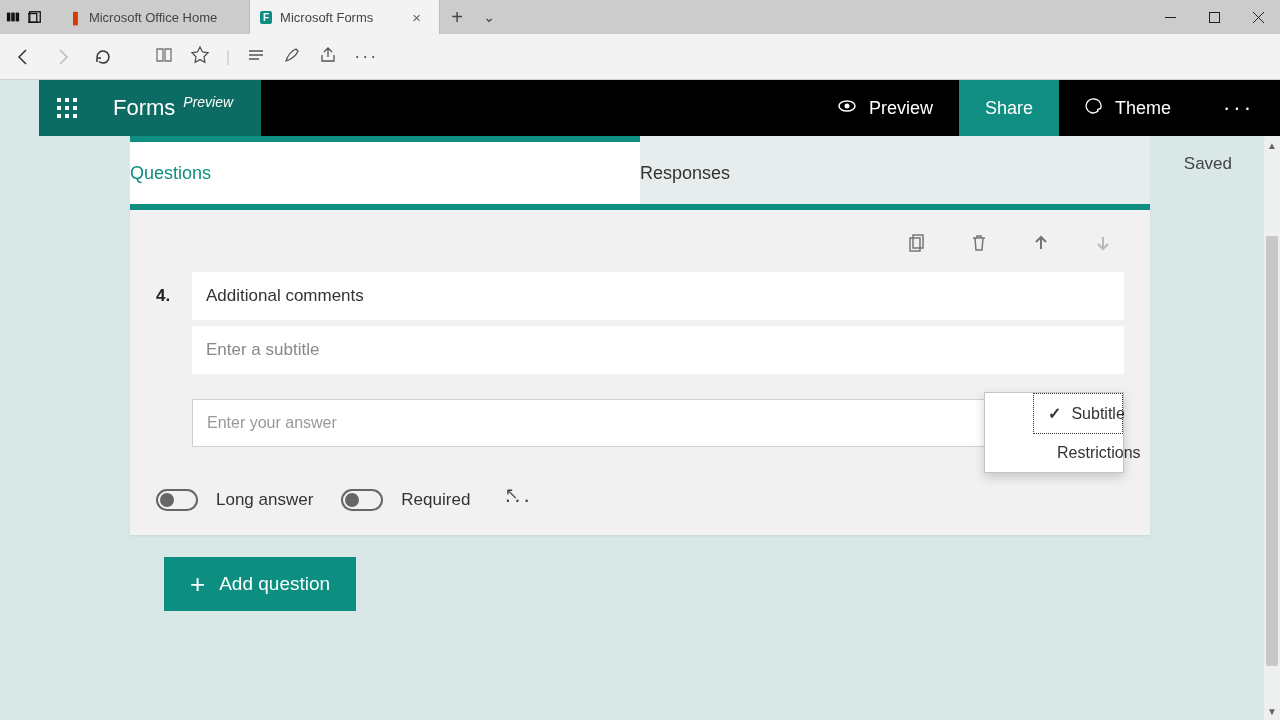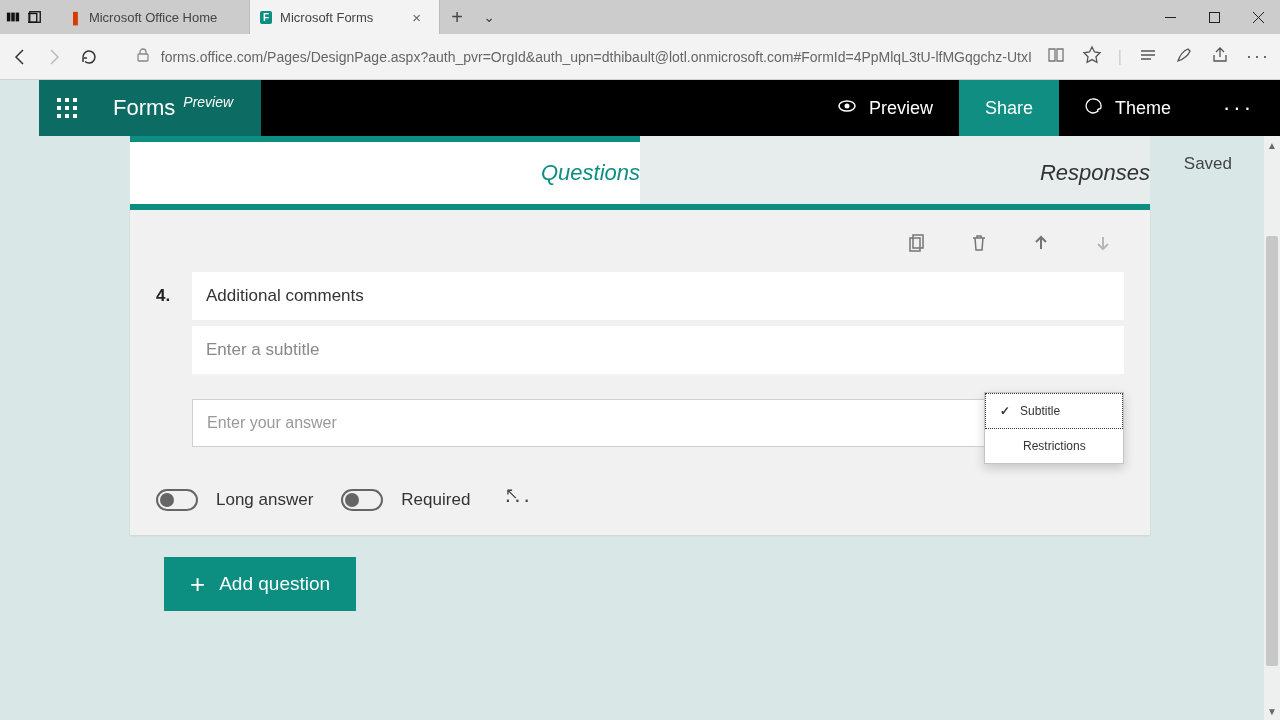--- a/index.html
+++ b/index.html
@@ -41,21 +41,21 @@
   
   .page { position: relative; height: calc(720px - 34px - 46px - 56px); }
   .saved { position:absolute; right: 48px; top: 18px; color:#444; font-size:17px; }
   .scrollbar { position:absolute; right:0; top:0; bottom:0; width:16px; background:#eef0f0; }
   .scrollbar .thumb { position:absolute; left:2px; right:2px; top:100px; height:430px; background:#c7c7c7; border-radius:2px; }
   .scrollbar .arrow { position:absolute; left:0; right:0; height:18px; display:flex; align-items:center; justify-content:center; color:#666; font-size:10px; }
   .scrollbar .arrow.up { top:0; } .scrollbar .arrow.down { bottom:0; }
 
   .card-tabs { width: 1020px; margin: 0 auto; padding-top: 0; }
   .ct-row { display:flex; height:68px; background:#e7edec; }
-  .ct { flex:1; display:flex; align-items:center; justify-content:flex-end; font-size:22px; color:#333; cursor:pointer; background:#e7edec;font-style:italic; }
+  .ct { flex:1; display:flex; align-items:center; justify-content:flex-start; font-size:18px; color:#333; cursor:pointer; background:#e7edec; }
   .ct.active { background:#fff; color:#0c8f80; border-top:6px solid #0c8f80; }
   .ct:not(.active) { border-top:6px solid transparent; }
 
   .card { width:1020px; margin: 0 auto; background:#fff; padding: 0 0 0 0; box-shadow: 0 1px 2px rgba(0,0,0,.08); }
   .q-block { background:#f1f1f1; border-top:6px solid #0c8f80; padding: 18px 26px 10px 26px; position:relative; }
   .q-toolbar { display:flex; justify-content:flex-end; gap:40px; padding: 4px 10px 18px 0; }
   .q-toolbar .ti { width:22px; height:22px; color:#757575; cursor:pointer; display:flex; align-items:center; justify-content:center; }
   .q-title-row { display:flex; align-items:flex-start; gap:16px; }
   .q-num { width:20px; font-size:17px; font-weight:600; padding-top:14px; color:#222;}
   .q-input { flex:1; background:#fff; border:none; padding:14px 14px; font-size:17px; color:#333; outline:none; }
@@ -63,21 +63,21 @@
   .q-subtitle { margin-top:6px; margin-left:36px; }
   .q-answer { margin:25px 0 14px 36px; background:#fff; border:1px solid #d0d0d0; padding:14px; font-size:16px; color:#999; }
   .q-foot { display:flex; align-items:center; justify-content:flex-start; gap:18px; padding: 16px 26px 22px 26px; background:#f1f1f1;}
   .toggle { width:42px; height:22px; border:2px solid #666; border-radius:20px; position:relative; cursor:pointer; }
   .toggle .knob { position:absolute; left:2px; top:2px; width:14px; height:14px; background:#666; border-radius:50%; }
   .foot-label { font-size:17px; color:#333; margin-right:10px; }
   .more-dots { font-size:22px; color:#444; cursor:pointer; padding:0 6px; letter-spacing:2px; position:relative;}
   .cursor { position:absolute; right:18px; bottom:10px; font-size:16px; pointer-events:none;}
 
   .dropdown { position:absolute; right:26px; top:182px; background:#fff; border:1px solid #c4c4c4; box-shadow:0 4px 10px rgba(0,0,0,.18); width:140px; z-index:10; }
-  .dd-item { display:flex; align-items:center; gap:10px; padding:10px 14px; font-size:12px; color:#333; cursor:pointer; }
+  .dd-item { display:flex; align-items:center; gap:10px; padding:10px 14px; font-size:16px; color:#333; cursor:pointer;margin-left:48px; }
   .dd-item.selected { border:1px dotted #333; }
   .dd-item.selected::before { content:"✓"; font-weight:bold; }
   .dd-item:not(.selected)::before { content:""; width:14px; display:inline-block; }
 
   .add-q { margin: 22px 0 0 34px; }
   .add-btn { background:#0c8f80; color:#fff; border:none; padding: 16px 26px; font-size:19px; display:flex; align-items:center; gap:14px; cursor:pointer; }
   .plus { font-size:26px; font-weight:300; line-height:0; }
 
 </style>
 </head>
@@ -143,27 +143,20 @@
         <path d="M7 3 L14 10 L7 17" fill="none" stroke="#bbb" stroke-width="1.5"></path>
       </svg>
     </div>
   <div class="nav-btn">
       <svg width="20" height="20" viewBox="0 0 20 20">
         <path d="M4 10a6 6 0 1 1 2 4.5" fill="none" stroke="#333" stroke-width="1.5"></path>
         <path d="M4 15v-4h4" fill="none" stroke="#333" stroke-width="1.5"></path>
       </svg>
     </div>
   <div style="width:10px"></div>
-  <div class="addr">
-    <span class="lock"><svg width="16" height="16" viewBox="0 0 16 16">
-          <rect x="3" y="7" width="10" height="7" rx="1" fill="none" stroke="#888" stroke-width="1.3"></rect>
-          <path d="M5 7V5a3 3 0 0 1 6 0v2" fill="none" stroke="#888" stroke-width="1.3"></path>
-        </svg></span>
-    <span class="addr-text">forms.office.com/Pages/DesignPage.aspx?auth_pvr=OrgId&amp;auth_upn=dthibault@lotl.onmicrosoft.com#FormId=4PpMlqL3tU-lfMGqgchz-UtxI</span>
-  </div>
   <div class="addr-right">
     <span><svg width="20" height="20" viewBox="0 0 20 20">
           <path d="M3 4h6v12H3zM11 4h6v12h-6z" fill="none" stroke="#777" stroke-width="1.3"></path>
         </svg></span>
     <span><svg width="20" height="20" viewBox="0 0 20 20">
           <path d="M10 2l2.5 5 5.5.8-4 3.9.9 5.5L10 14.6 5.1 17.2 6 11.7 2 7.8l5.5-.8z" fill="none" stroke="#555" stroke-width="1.3"></path>
         </svg></span>
     <span style="color:#ccc">|</span>
     <span><svg width="20" height="20" viewBox="0 0 20 20">
           <line x1="3" y1="6" x2="17" y2="6" stroke="#555" stroke-width="1.5"></line>

